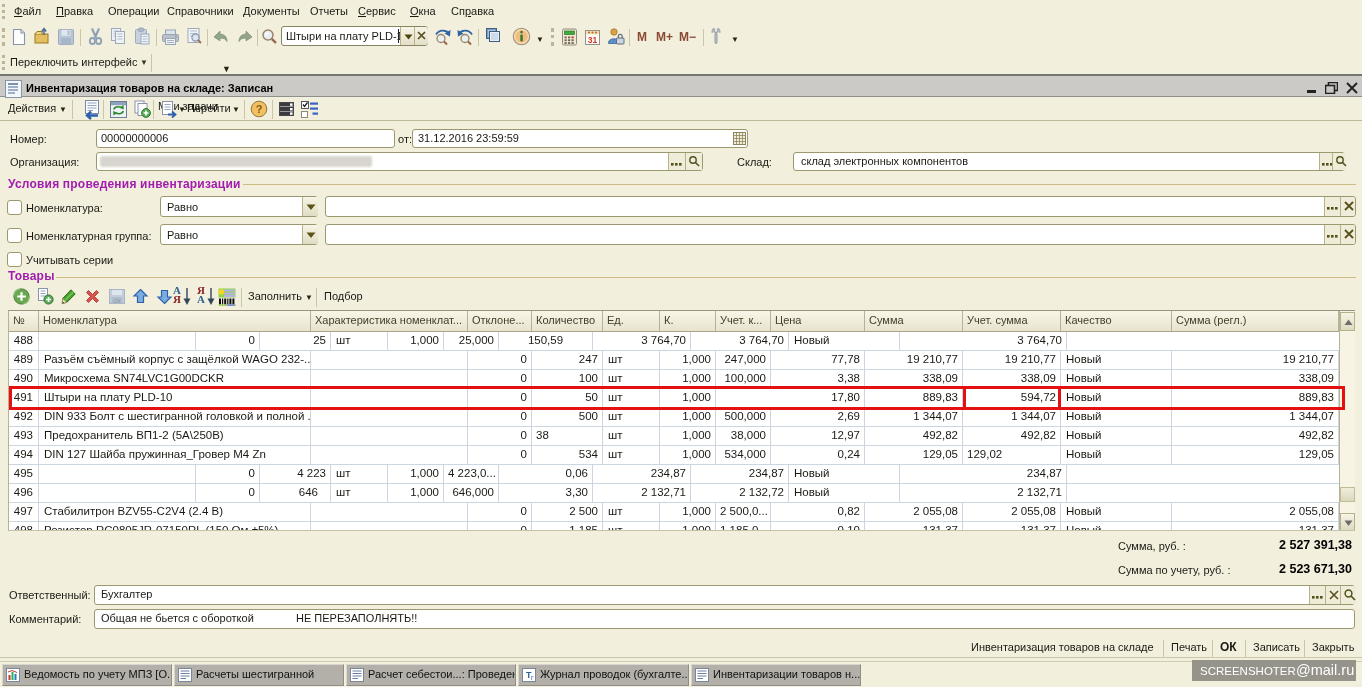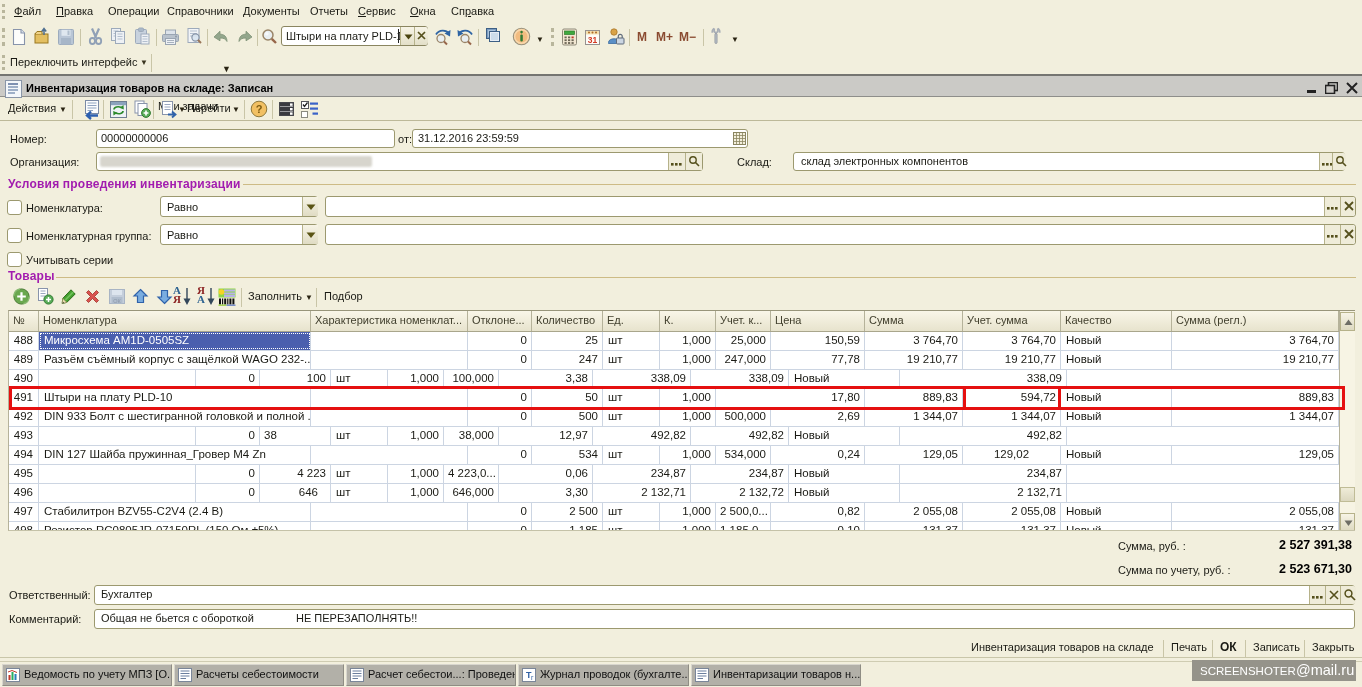--- a/index.html
+++ b/index.html
@@ -500,28 +500,27 @@
 <div style="width:56px;box-sizing:border-box;border-right:1px solid #b5b29a;padding:3px 0 0 4px;white-space:nowrap;overflow:hidden;flex:none;">К.</div>
 <div style="width:55px;box-sizing:border-box;border-right:1px solid #b5b29a;padding:3px 0 0 4px;white-space:nowrap;overflow:hidden;flex:none;">Учет. к...</div>
 <div style="width:94px;box-sizing:border-box;border-right:1px solid #b5b29a;padding:3px 0 0 4px;white-space:nowrap;overflow:hidden;flex:none;">Цена</div>
 <div style="width:98px;box-sizing:border-box;border-right:1px solid #b5b29a;padding:3px 0 0 4px;white-space:nowrap;overflow:hidden;flex:none;">Сумма</div>
 <div style="width:98px;box-sizing:border-box;border-right:1px solid #b5b29a;padding:3px 0 12px 4px;white-space:nowrap;overflow:hidden;flex:none;">Учет. сумма</div>
 <div style="width:111px;box-sizing:border-box;border-right:1px solid #b5b29a;padding:3px 0 0 4px;white-space:nowrap;overflow:hidden;flex:none;">Качество</div>
 <div style="width:167px;box-sizing:border-box;border-right:1px solid #b5b29a;padding:3px 0 0 4px;white-space:nowrap;overflow:hidden;flex:none;">Сумма (регл.)</div>
 </div>
 <div style="display:flex;height:19px;background:#fff;border-bottom:1px solid #ccd5e2;box-sizing:border-box;font-size:11.5px;">
 <div style="width:30px;box-sizing:border-box;border-right:1px solid #ccd5e2;padding:2px 5px 0 4px;text-align:right;white-space:nowrap;overflow:hidden;flex:none;">488</div>
-<div style="width:272px;box-sizing:border-box;border-right:1px solid #ccd5e2;padding:2px 0 0 5px;text-align:left;white-space:nowrap;overflow:hidden;flex:none;background:#4a5fae;color:#fff;outline:1px dotted #fff;outline-offset:-2px;">Микросхема AM1D-0505SZ</div>
 <div style="width:157px;box-sizing:border-box;border-right:1px solid #ccd5e2;padding:2px 0 0 5px;text-align:left;white-space:nowrap;overflow:hidden;flex:none;"></div>
 <div style="width:64px;box-sizing:border-box;border-right:1px solid #ccd5e2;padding:2px 4px 0 4px;text-align:right;white-space:nowrap;overflow:hidden;flex:none;">0</div>
 <div style="width:71px;box-sizing:border-box;border-right:1px solid #ccd5e2;padding:2px 4px 0 4px;text-align:right;white-space:nowrap;overflow:hidden;flex:none;">25</div>
 <div style="width:57px;box-sizing:border-box;border-right:1px solid #ccd5e2;padding:2px 0 0 5px;text-align:left;white-space:nowrap;overflow:hidden;flex:none;">шт</div>
 <div style="width:56px;box-sizing:border-box;border-right:1px solid #ccd5e2;padding:2px 4px 0 4px;text-align:right;white-space:nowrap;overflow:hidden;flex:none;">1,000</div>
 <div style="width:55px;box-sizing:border-box;border-right:1px solid #ccd5e2;padding:2px 4px 0 4px;text-align:right;white-space:nowrap;overflow:hidden;flex:none;">25,000</div>
-<div style="width:94px;box-sizing:border-box;border-right:1px solid #ccd5e2;padding:2px 4px 0 4px;text-align:right;white-space:nowrap;overflow:hidden;flex:none;">150,59</div>
+<div style="width:94px;box-sizing:border-box;border-right:1px solid #ccd5e2;padding:2px 4px 0 4px;text-align:center;white-space:nowrap;overflow:hidden;flex:none;">150,59</div>
 <div style="width:98px;box-sizing:border-box;border-right:1px solid #ccd5e2;padding:2px 4px 0 4px;text-align:right;white-space:nowrap;overflow:hidden;flex:none;">3 764,70</div>
 <div style="width:98px;box-sizing:border-box;border-right:1px solid #ccd5e2;padding:2px 4px 0 4px;text-align:right;white-space:nowrap;overflow:hidden;flex:none;">3 764,70</div>
 <div style="width:111px;box-sizing:border-box;border-right:1px solid #ccd5e2;padding:2px 0 0 5px;text-align:left;white-space:nowrap;overflow:hidden;flex:none;">Новый</div>
 <div style="width:167px;box-sizing:border-box;border-right:1px solid #ccd5e2;padding:2px 4px 0 4px;text-align:right;white-space:nowrap;overflow:hidden;flex:none;">3 764,70</div>
 </div>
 <div style="display:flex;height:19px;background:#fff;border-bottom:1px solid #ccd5e2;box-sizing:border-box;font-size:11.5px;">
 <div style="width:30px;box-sizing:border-box;border-right:1px solid #ccd5e2;padding:2px 5px 0 4px;text-align:right;white-space:nowrap;overflow:hidden;flex:none;">489</div>
 <div style="width:272px;box-sizing:border-box;border-right:1px solid #ccd5e2;padding:2px 0 0 5px;text-align:left;white-space:nowrap;overflow:hidden;flex:none;">Разъём съёмный корпус с защёлкой WAGO 232-...</div>
 <div style="width:157px;box-sizing:border-box;border-right:1px solid #ccd5e2;padding:2px 0 0 5px;text-align:left;white-space:nowrap;overflow:hidden;flex:none;"></div>
 <div style="width:64px;box-sizing:border-box;border-right:1px solid #ccd5e2;padding:2px 4px 0 4px;text-align:right;white-space:nowrap;overflow:hidden;flex:none;">0</div>
@@ -530,20 +529,21 @@
 <div style="width:56px;box-sizing:border-box;border-right:1px solid #ccd5e2;padding:2px 4px 0 4px;text-align:right;white-space:nowrap;overflow:hidden;flex:none;">1,000</div>
 <div style="width:55px;box-sizing:border-box;border-right:1px solid #ccd5e2;padding:2px 4px 0 4px;text-align:right;white-space:nowrap;overflow:hidden;flex:none;">247,000</div>
 <div style="width:94px;box-sizing:border-box;border-right:1px solid #ccd5e2;padding:2px 4px 0 4px;text-align:right;white-space:nowrap;overflow:hidden;flex:none;">77,78</div>
 <div style="width:98px;box-sizing:border-box;border-right:1px solid #ccd5e2;padding:2px 4px 0 4px;text-align:right;white-space:nowrap;overflow:hidden;flex:none;">19 210,77</div>
 <div style="width:98px;box-sizing:border-box;border-right:1px solid #ccd5e2;padding:2px 4px 0 4px;text-align:right;white-space:nowrap;overflow:hidden;flex:none;">19 210,77</div>
 <div style="width:111px;box-sizing:border-box;border-right:1px solid #ccd5e2;padding:2px 0 0 5px;text-align:left;white-space:nowrap;overflow:hidden;flex:none;">Новый</div>
 <div style="width:167px;box-sizing:border-box;border-right:1px solid #ccd5e2;padding:2px 4px 0 4px;text-align:right;white-space:nowrap;overflow:hidden;flex:none;">19 210,77</div>
 </div>
 <div style="display:flex;height:19px;background:#fff;border-bottom:1px solid #ccd5e2;box-sizing:border-box;font-size:11.5px;">
 <div style="width:30px;box-sizing:border-box;border-right:1px solid #ccd5e2;padding:2px 5px 0 4px;text-align:right;white-space:nowrap;overflow:hidden;flex:none;">490</div>
+<div style="width:272px;box-sizing:border-box;border-right:1px solid #ccd5e2;padding:2px 0 0 5px;text-align:left;white-space:nowrap;overflow:hidden;flex:none;">Микросхема SN74LVC1G00DCKR</div>
 <div style="width:157px;box-sizing:border-box;border-right:1px solid #ccd5e2;padding:2px 0 0 5px;text-align:left;white-space:nowrap;overflow:hidden;flex:none;"></div>
 <div style="width:64px;box-sizing:border-box;border-right:1px solid #ccd5e2;padding:2px 4px 0 4px;text-align:right;white-space:nowrap;overflow:hidden;flex:none;">0</div>
 <div style="width:71px;box-sizing:border-box;border-right:1px solid #ccd5e2;padding:2px 4px 0 4px;text-align:right;white-space:nowrap;overflow:hidden;flex:none;">100</div>
 <div style="width:57px;box-sizing:border-box;border-right:1px solid #ccd5e2;padding:2px 0 0 5px;text-align:left;white-space:nowrap;overflow:hidden;flex:none;">шт</div>
 <div style="width:56px;box-sizing:border-box;border-right:1px solid #ccd5e2;padding:2px 4px 0 4px;text-align:right;white-space:nowrap;overflow:hidden;flex:none;">1,000</div>
 <div style="width:55px;box-sizing:border-box;border-right:1px solid #ccd5e2;padding:2px 4px 0 4px;text-align:right;white-space:nowrap;overflow:hidden;flex:none;">100,000</div>
 <div style="width:94px;box-sizing:border-box;border-right:1px solid #ccd5e2;padding:2px 4px 0 4px;text-align:right;white-space:nowrap;overflow:hidden;flex:none;">3,38</div>
 <div style="width:98px;box-sizing:border-box;border-right:1px solid #ccd5e2;padding:2px 4px 0 4px;text-align:right;white-space:nowrap;overflow:hidden;flex:none;">338,09</div>
 <div style="width:98px;box-sizing:border-box;border-right:1px solid #ccd5e2;padding:2px 4px 0 4px;text-align:right;white-space:nowrap;overflow:hidden;flex:none;">338,09</div>
 <div style="width:111px;box-sizing:border-box;border-right:1px solid #ccd5e2;padding:2px 0 0 5px;text-align:left;white-space:nowrap;overflow:hidden;flex:none;">Новый</div>
@@ -574,20 +574,21 @@
 <div style="width:56px;box-sizing:border-box;border-right:1px solid #ccd5e2;padding:2px 4px 0 4px;text-align:right;white-space:nowrap;overflow:hidden;flex:none;">1,000</div>
 <div style="width:55px;box-sizing:border-box;border-right:1px solid #ccd5e2;padding:2px 4px 0 4px;text-align:right;white-space:nowrap;overflow:hidden;flex:none;">500,000</div>
 <div style="width:94px;box-sizing:border-box;border-right:1px solid #ccd5e2;padding:2px 4px 0 4px;text-align:right;white-space:nowrap;overflow:hidden;flex:none;">2,69</div>
 <div style="width:98px;box-sizing:border-box;border-right:1px solid #ccd5e2;padding:2px 4px 0 4px;text-align:right;white-space:nowrap;overflow:hidden;flex:none;">1 344,07</div>
 <div style="width:98px;box-sizing:border-box;border-right:1px solid #ccd5e2;padding:2px 4px 0 4px;text-align:right;white-space:nowrap;overflow:hidden;flex:none;">1 344,07</div>
 <div style="width:111px;box-sizing:border-box;border-right:1px solid #ccd5e2;padding:2px 0 0 5px;text-align:left;white-space:nowrap;overflow:hidden;flex:none;">Новый</div>
 <div style="width:167px;box-sizing:border-box;border-right:1px solid #ccd5e2;padding:2px 4px 0 4px;text-align:right;white-space:nowrap;overflow:hidden;flex:none;">1 344,07</div>
 </div>
 <div style="display:flex;height:19px;background:#fff;border-bottom:1px solid #ccd5e2;box-sizing:border-box;font-size:11.5px;">
 <div style="width:30px;box-sizing:border-box;border-right:1px solid #ccd5e2;padding:2px 5px 0 4px;text-align:right;white-space:nowrap;overflow:hidden;flex:none;">493</div>
+<div style="width:272px;box-sizing:border-box;border-right:1px solid #ccd5e2;padding:2px 0 0 5px;text-align:left;white-space:nowrap;overflow:hidden;flex:none;">Предохранитель ВП1-2 (5А\250В)</div>
 <div style="width:157px;box-sizing:border-box;border-right:1px solid #ccd5e2;padding:2px 0 0 5px;text-align:left;white-space:nowrap;overflow:hidden;flex:none;"></div>
 <div style="width:64px;box-sizing:border-box;border-right:1px solid #ccd5e2;padding:2px 4px 0 4px;text-align:right;white-space:nowrap;overflow:hidden;flex:none;">0</div>
 <div style="width:71px;box-sizing:border-box;border-right:1px solid #ccd5e2;padding:2px 4px 0 4px;text-align:left;white-space:nowrap;overflow:hidden;flex:none;">38</div>
 <div style="width:57px;box-sizing:border-box;border-right:1px solid #ccd5e2;padding:2px 0 0 5px;text-align:left;white-space:nowrap;overflow:hidden;flex:none;">шт</div>
 <div style="width:56px;box-sizing:border-box;border-right:1px solid #ccd5e2;padding:2px 4px 0 4px;text-align:right;white-space:nowrap;overflow:hidden;flex:none;">1,000</div>
 <div style="width:55px;box-sizing:border-box;border-right:1px solid #ccd5e2;padding:2px 4px 0 4px;text-align:right;white-space:nowrap;overflow:hidden;flex:none;">38,000</div>
 <div style="width:94px;box-sizing:border-box;border-right:1px solid #ccd5e2;padding:2px 4px 0 4px;text-align:right;white-space:nowrap;overflow:hidden;flex:none;">12,97</div>
 <div style="width:98px;box-sizing:border-box;border-right:1px solid #ccd5e2;padding:2px 4px 0 4px;text-align:right;white-space:nowrap;overflow:hidden;flex:none;">492,82</div>
 <div style="width:98px;box-sizing:border-box;border-right:1px solid #ccd5e2;padding:2px 4px 0 4px;text-align:right;white-space:nowrap;overflow:hidden;flex:none;">492,82</div>
 <div style="width:111px;box-sizing:border-box;border-right:1px solid #ccd5e2;padding:2px 0 0 5px;text-align:left;white-space:nowrap;overflow:hidden;flex:none;">Новый</div>
@@ -597,21 +598,21 @@
 <div style="width:30px;box-sizing:border-box;border-right:1px solid #ccd5e2;padding:2px 5px 0 4px;text-align:right;white-space:nowrap;overflow:hidden;flex:none;">494</div>
 <div style="width:272px;box-sizing:border-box;border-right:1px solid #ccd5e2;padding:2px 0 0 5px;text-align:left;white-space:nowrap;overflow:hidden;flex:none;">DIN 127 Шайба пружинная_Гровер M4 Zn</div>
 <div style="width:157px;box-sizing:border-box;border-right:1px solid #ccd5e2;padding:2px 0 0 5px;text-align:left;white-space:nowrap;overflow:hidden;flex:none;"></div>
 <div style="width:64px;box-sizing:border-box;border-right:1px solid #ccd5e2;padding:2px 4px 0 4px;text-align:right;white-space:nowrap;overflow:hidden;flex:none;">0</div>
 <div style="width:71px;box-sizing:border-box;border-right:1px solid #ccd5e2;padding:2px 4px 0 4px;text-align:right;white-space:nowrap;overflow:hidden;flex:none;">534</div>
 <div style="width:57px;box-sizing:border-box;border-right:1px solid #ccd5e2;padding:2px 0 0 5px;text-align:left;white-space:nowrap;overflow:hidden;flex:none;">шт</div>
 <div style="width:56px;box-sizing:border-box;border-right:1px solid #ccd5e2;padding:2px 4px 0 4px;text-align:right;white-space:nowrap;overflow:hidden;flex:none;">1,000</div>
 <div style="width:55px;box-sizing:border-box;border-right:1px solid #ccd5e2;padding:2px 4px 0 4px;text-align:right;white-space:nowrap;overflow:hidden;flex:none;">534,000</div>
 <div style="width:94px;box-sizing:border-box;border-right:1px solid #ccd5e2;padding:2px 4px 0 4px;text-align:right;white-space:nowrap;overflow:hidden;flex:none;">0,24</div>
 <div style="width:98px;box-sizing:border-box;border-right:1px solid #ccd5e2;padding:2px 4px 0 4px;text-align:right;white-space:nowrap;overflow:hidden;flex:none;">129,05</div>
-<div style="width:98px;box-sizing:border-box;border-right:1px solid #ccd5e2;padding:2px 4px 0 4px;text-align:center;white-space:nowrap;overflow:hidden;flex:none;">129,02</div>
+<div style="width:98px;box-sizing:border-box;border-right:1px solid #ccd5e2;padding:2px 4px 0 4px;text-align:left;white-space:nowrap;overflow:hidden;flex:none;">129,02</div>
 <div style="width:111px;box-sizing:border-box;border-right:1px solid #ccd5e2;padding:2px 0 0 5px;text-align:left;white-space:nowrap;overflow:hidden;flex:none;">Новый</div>
 <div style="width:167px;box-sizing:border-box;border-right:1px solid #ccd5e2;padding:2px 4px 0 4px;text-align:right;white-space:nowrap;overflow:hidden;flex:none;">129,05</div>
 </div>
 <div style="display:flex;height:19px;background:#fff;border-bottom:1px solid #ccd5e2;box-sizing:border-box;font-size:11.5px;">
 <div style="width:30px;box-sizing:border-box;border-right:1px solid #ccd5e2;padding:2px 5px 0 4px;text-align:right;white-space:nowrap;overflow:hidden;flex:none;">495</div>
 <div style="width:157px;box-sizing:border-box;border-right:1px solid #ccd5e2;padding:2px 0 0 5px;text-align:left;white-space:nowrap;overflow:hidden;flex:none;"></div>
 <div style="width:64px;box-sizing:border-box;border-right:1px solid #ccd5e2;padding:2px 4px 0 4px;text-align:right;white-space:nowrap;overflow:hidden;flex:none;">0</div>
 <div style="width:71px;box-sizing:border-box;border-right:1px solid #ccd5e2;padding:2px 4px 0 4px;text-align:right;white-space:nowrap;overflow:hidden;flex:none;">4 223</div>
 <div style="width:57px;box-sizing:border-box;border-right:1px solid #ccd5e2;padding:2px 0 0 5px;text-align:left;white-space:nowrap;overflow:hidden;flex:none;">шт</div>
 <div style="width:56px;box-sizing:border-box;border-right:1px solid #ccd5e2;padding:2px 4px 0 4px;text-align:right;white-space:nowrap;overflow:hidden;flex:none;">1,000</div>
@@ -746,21 +747,21 @@
         <rect x="8.5" y="6" width="2" height="6" fill="#2980b9"></rect>
         <path d="M2,4 L6,2.5 L11,4.5" fill="none" stroke="#c0392b" stroke-width="1"></path>
       </svg>
     <span>Ведомость по учету МПЗ [О...</span>
   </div>
   <div class="ab tbwin" style="left:174px;top:2px;width:170px;">
     <svg class="tbico" width="14" height="14" viewBox="0 0 14 14">
         <rect x="0.5" y="0.5" width="13" height="13" fill="#fff" stroke="#7a8699"></rect>
         <path d="M2.5,3 L11.5,3 M2.5,5.5 L11.5,5.5 M2.5,8 L11.5,8 M2.5,10.5 L8,10.5" stroke="#6b7f9e" stroke-width="1.1"></path>
       </svg>
-    <span>Расчеты себестоимости</span>
+    <span>Расчеты шестигранной</span>
   </div>
   <div class="ab tbwin" style="left:346px;top:2px;width:170px;">
     <svg class="tbico" width="14" height="14" viewBox="0 0 14 14">
         <rect x="0.5" y="0.5" width="13" height="13" fill="#fff" stroke="#7a8699"></rect>
         <path d="M2.5,3 L11.5,3 M2.5,5.5 L11.5,5.5 M2.5,8 L11.5,8 M2.5,10.5 L8,10.5" stroke="#6b7f9e" stroke-width="1.1"></path>
       </svg>
     <span>Расчет себестои...: Проведен</span>
   </div>
   <div class="ab tbwin" style="left:518px;top:2px;width:171px;">
     <svg class="tbico" width="14" height="14" viewBox="0 0 14 14">

